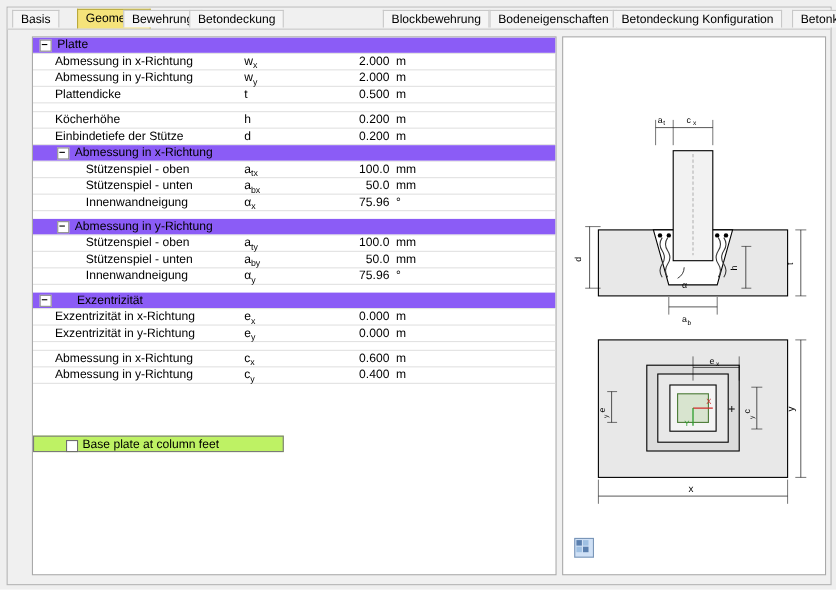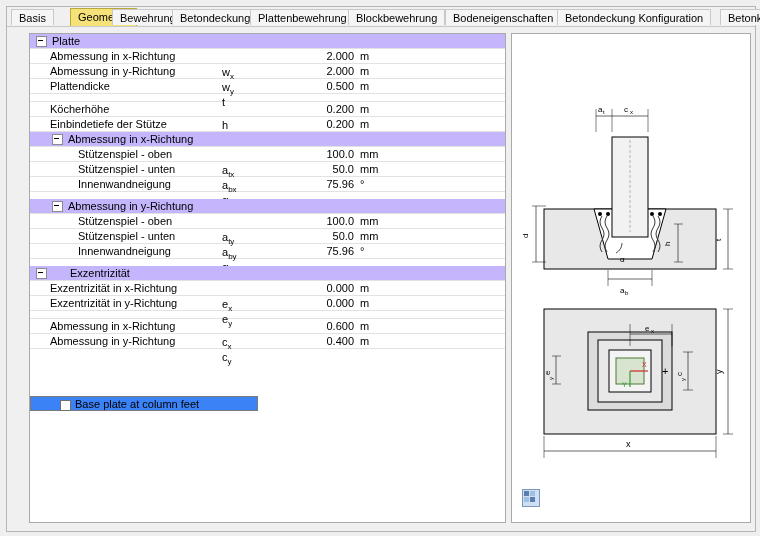--- a/index.html
+++ b/index.html
@@ -39,40 +39,40 @@
     background:#ffffff;border:1px solid #a9a9a9;
     overflow:hidden;
   }
   .rightpanel{
     position:absolute;left:504px;top:26px;width:238px;height:488px;
     background:#ffffff;border:1px solid #a9a9a9;
     overflow:hidden;
   }
   
   .row{position:relative;height:14px;line-height:14px;}
-  .row.group{background:#c4b5fd;}
+  .row.group{background:#8b5cf6;}
   .row .lbl{position:absolute;left:0;top:0;white-space:nowrap;}
-  .row .sym{position:absolute;left:192px;top:16px;white-space:nowrap;}
+  .row .sym{position:absolute;left:192px;top:0;white-space:nowrap;}
   .row .val{position:absolute;left:272px;top:0;width:52px;text-align:right;}
   .row .unit{position:absolute;left:330px;top:0;}
   .sep{height:1px;background:#e2e2e2;}
   .spacer{height:7px;}
   .expander{
     position:absolute;width:9px;height:9px;border:1px solid #8c8c8c;
     background:#fff;top:2px;
   }
   .expander:before{
     content:"";position:absolute;left:1px;top:3px;width:5px;height:1px;background:#000;
   }
   .indent1 .lbl{left:20px;}
   .indent3 .lbl{left:48px;}
   .sub{font-size:8px;vertical-align:sub;}
   .chkrow{
     position:absolute;left:0px;top:362px;width:228px;height:15px;
-    border:1px solid #7a7a7a;background:#3b82f6;box-sizing:border-box;
+    border:1px solid #7a7a7a;background:#bef264;box-sizing:border-box;
   }
   .chkbox{
     position:absolute;left:29px;top:3px;width:9px;height:9px;
     border:1px solid #6f6f6f;background:#fff;
   }
   .chklabel{position:absolute;left:44px;top:1px;font-size:11px;}
   .grid{position:absolute;left:0;top:0;width:475px;}
   
   .icon-bottom{
     position:absolute;left:10px;top:455px;width:16px;height:16px;
@@ -82,21 +82,20 @@
 </head>
 <body>
 
 <div class="window">
 
   <div class="tabbar">
     <div class="tab" style="left:4px;">Basis</div>
     <div class="tab active" style="left:47px;">Geometrie</div>
     <div class="tab" style="left:105px;">Bewehrung</div>
     <div class="tab" style="left:165px;">Betondeckung</div>
-    <div class="tab" style="left:243px;">Plattenbewehrung</div>
     <div class="tab" style="left:341px;">Blockbewehrung</div>
     <div class="tab" style="left:438px;">Bodeneigenschaften</div>
     <div class="tab" style="left:550px;">Betondeckung Konfiguration</div>
     <div class="tab" style="left:713px;">Betonkonfiguration</div>
   </div>
   <div class="tabline"></div>
 
   <div class="leftpanel">
     <div class="grid">
 

